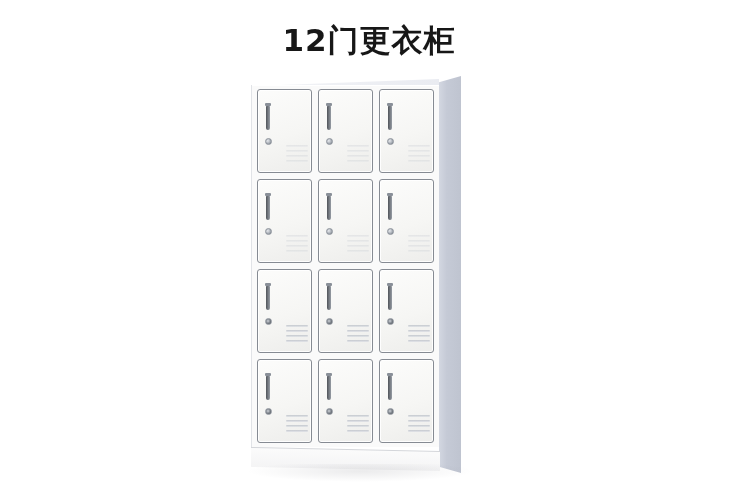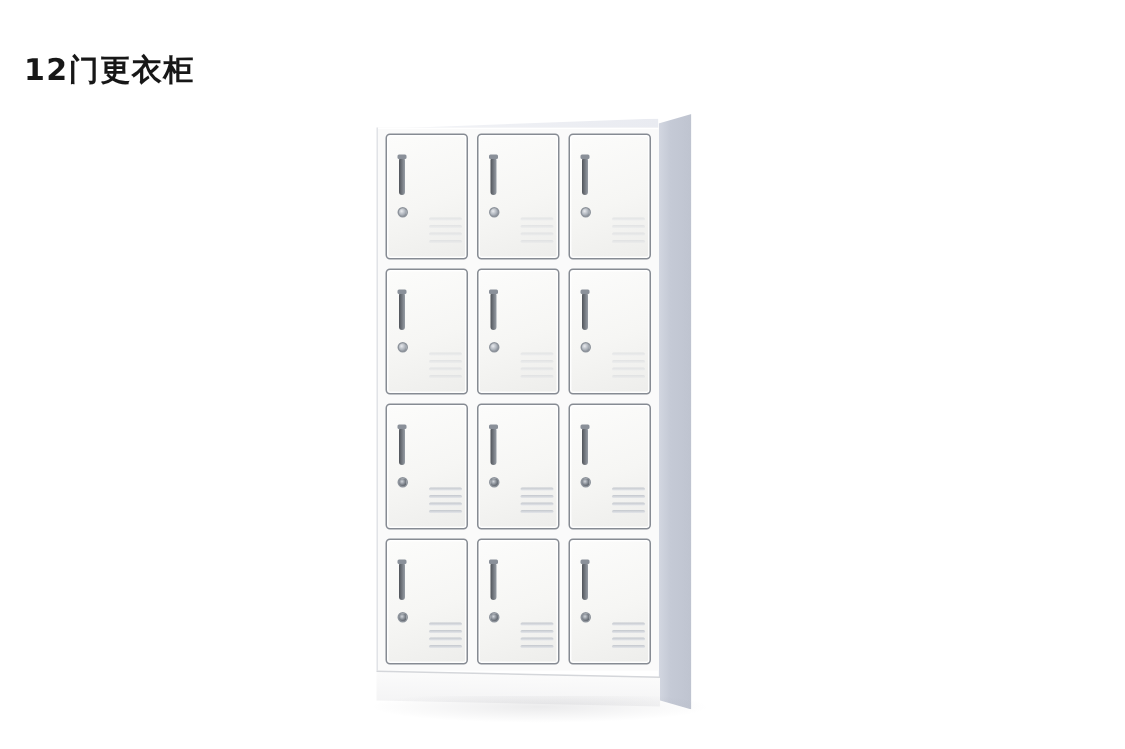--- a/index.html
+++ b/index.html
@@ -17,23 +17,23 @@
   body {
     width: 750px; height: 499px;
     background: var(--bg);
     font-family: "DejaVu Sans", sans-serif;
     overflow: hidden;
   }
   .page { position: relative; width: 750px; height: 499px; background: var(--bg); }
 
   
   .title {
-    position: absolute; top: 20px; left: 0; width: 728px; margin: 16px;
-    text-align: left;
-    font-size: 20px; font-weight: 700; letter-spacing: 1px;
+    position: absolute; top: 20px; left: 0; width: 728px; margin: 5px;
+    text-align: center;
+    font-size: 31px; font-weight: 700; letter-spacing: 1px;
     color: var(--title-color); line-height: 1;
   }
 
   
   .cabinet { position: absolute; left: 0; top: 0; width: 750px; height: 499px; margin: 0; }
 
   
   .cab-top {
     position: absolute; left: 251px; top: 79px; width: 188px; height: 7px;
     background: linear-gradient(90deg, #f3f4f7, #e9ebf1);

